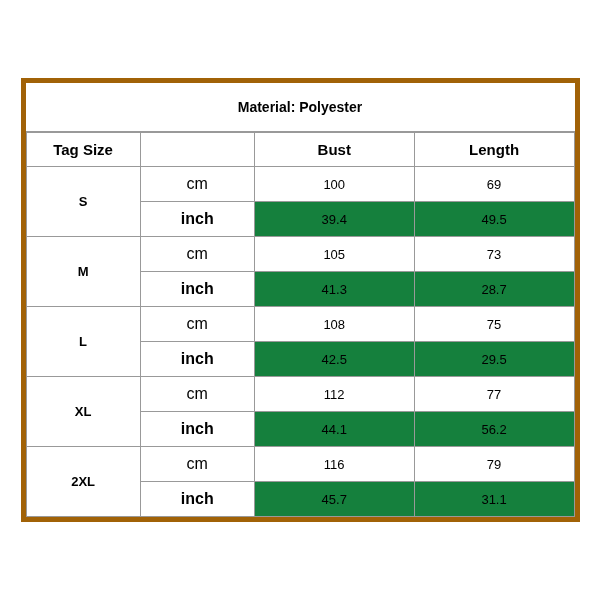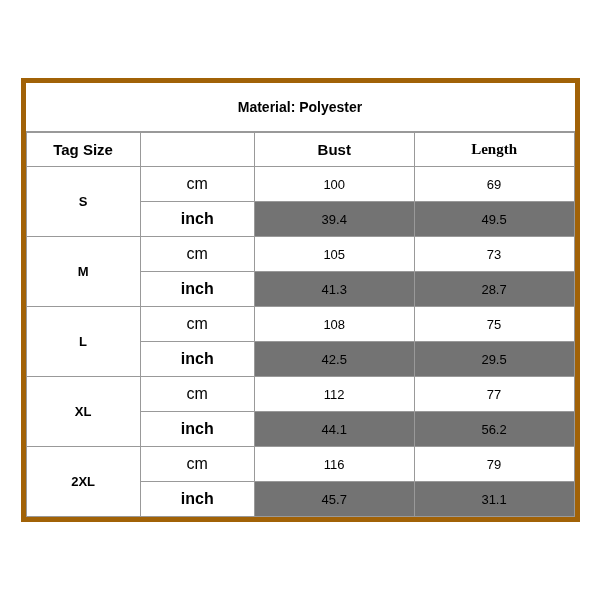--- a/index.html
+++ b/index.html
@@ -53,42 +53,41 @@
     .tag-size-cell {
       font-weight: bold;
       vertical-align: middle;
     }
 
     .unit-cell {
       font-size: 16px;
     }
 
     .shaded {
-      background-color: #737373;
+      background-color: #15803d;
     }
 
     .unit-bold {
       font-weight: bold;
     }
 
     .col-tag {
       width: 100px;
     }
 
     .col-unit {
       width: 100px;
     }
 
     .col-bust {
       width: 140px;
     }
 
     .col-length {
       width: 140px;
-      font-family: Liberation Serif, serif;
     }
   </style>
 </head>
 <body>
 
 <div class="outer-wrapper">
   <div class="title-row">Material: Polyester</div>
   <table>
     <thead>
       <tr>

